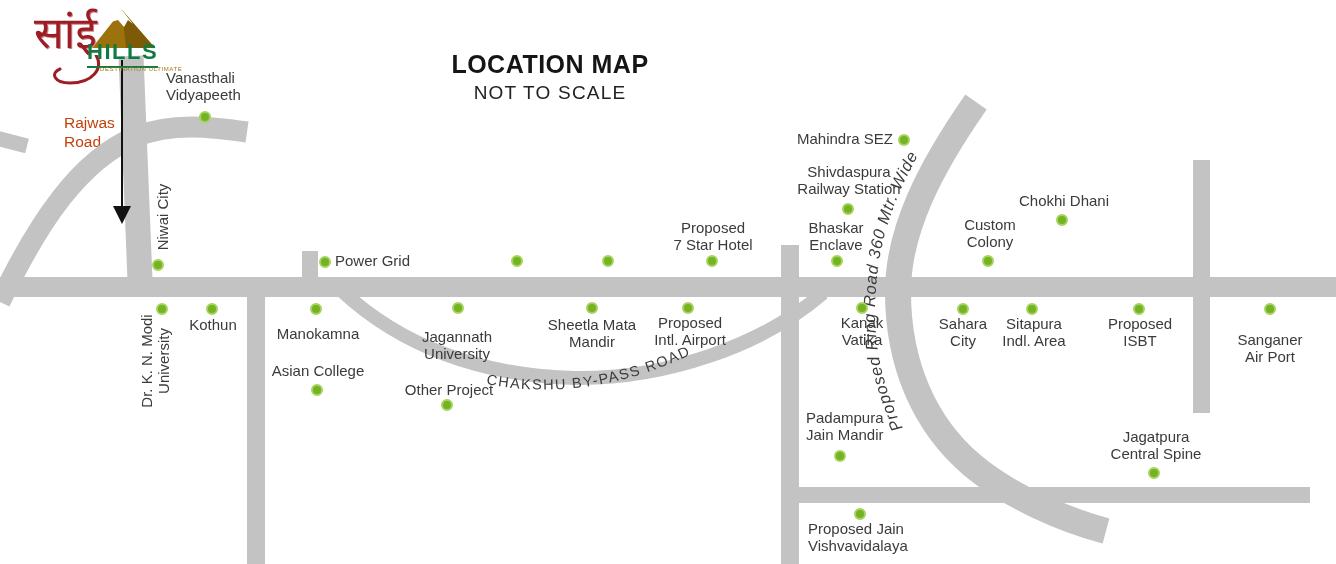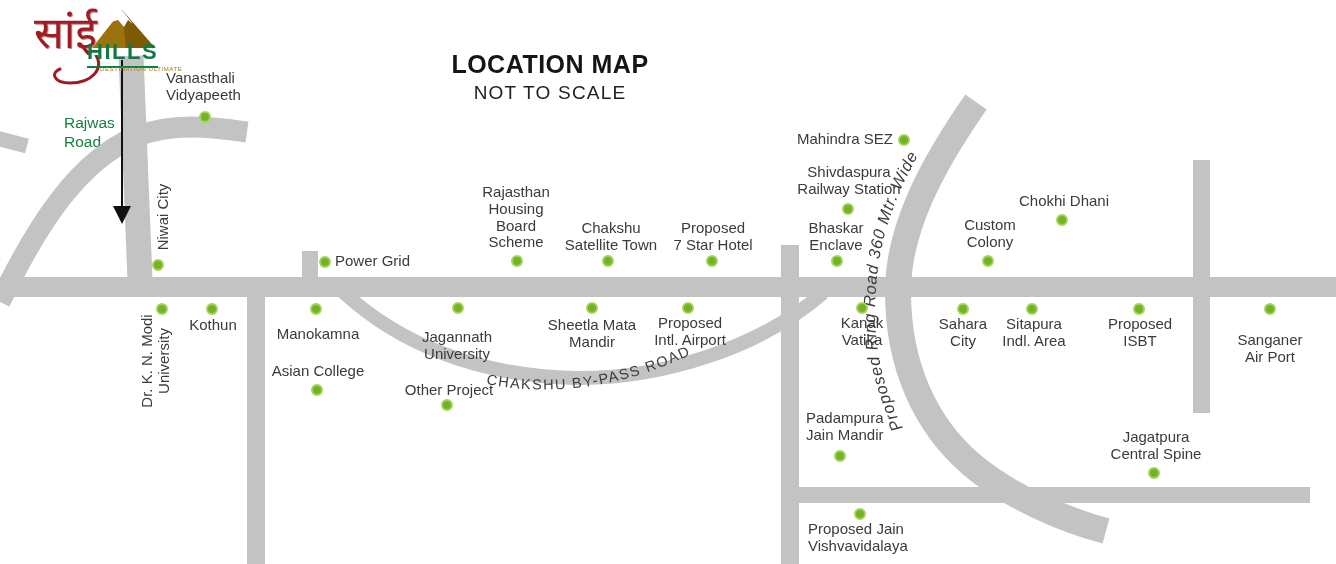--- a/index.html
+++ b/index.html
@@ -9,21 +9,21 @@
   #labels{position:absolute;left:0;top:0;width:1336px;height:564px;z-index:2;}
   .loc-label{position:absolute;font-size:15px;line-height:1.12;color:#3b3b3b;white-space:pre-line;}
   .loc-label.center{transform:translateX(-50%);text-align:center;}
   .loc-label.left{text-align:left;}
   .loc-label.rot{text-align:center;white-space:pre-line;}
   .dot{position:absolute;width:12px;height:12px;border-radius:50%;background:#74b324;
        border:2px solid #a5d35c;box-sizing:border-box;transform:translate(-50%,-50%);}
   .hw-label{position:absolute;top:277px;height:20px;line-height:20px;font-size:15.5px;
             color:#3e3e3e;transform:translateX(-50%);letter-spacing:.4px;white-space:nowrap;}
   .rajwas-label{position:absolute;left:64px;top:114px;font-size:15.5px;line-height:1.2;
-                color:#15803d;white-space:pre-line;}
+                color:#c2410c;white-space:pre-line;}
   .nh11a-label{position:absolute;left:257px;top:442px;transform:translate(-50%,-50%) rotate(-90deg);
                font-size:10.5px;color:#3f3f3f;white-space:pre;letter-spacing:.2px;}
   .title{position:absolute;left:550px;top:50px;transform:translateX(-50%);text-align:center;z-index:2;}
   .title-main{font-size:25px;font-weight:bold;color:#151515;letter-spacing:.5px;white-space:nowrap;}
   .title-sub{font-size:19px;color:#222222;letter-spacing:1.2px;margin-top:3px;white-space:nowrap;}
   .logo{position:absolute;left:30px;top:5px;width:145px;height:95px;z-index:3;}
   .logo-mountain{position:absolute;left:60px;top:3px;}
   .logo-hills{position:absolute;left:57px;top:34px;font-size:22px;font-weight:bold;color:#0e7c42;
               letter-spacing:1.5px;border-bottom:2px solid #0e7c42;padding-bottom:1px;white-space:nowrap;}
   .logo-tagline{position:absolute;left:70px;top:61px;font-size:6px;color:#a6790d;letter-spacing:.6px;white-space:nowrap;}
@@ -92,27 +92,21 @@
 
   <div id="labels">
       <div class="dot" style="left: 205px; top: 117px;"></div>
       <div class="loc-label left" style="left: 166px; top: 70px;">Vanasthali
 Vidyapeeth</div>
       <div class="dot" style="left: 158px; top: 265px;"></div>
       <div class="loc-label center rot" style="left: 163px; top: 217px; transform: translate(-50%, -50%) rotate(-90deg);">Niwai City</div>
       <div class="dot" style="left: 325px; top: 262px;"></div>
       <div class="loc-label left" style="left: 335px; top: 253px;">Power Grid</div>
       <div class="dot" style="left: 517px; top: 261px;"></div>
-      <div class="loc-label center" style="left: 516px; top: 184px;">Rajasthan
-Housing
-Board
-Scheme</div>
       <div class="dot" style="left: 608px; top: 261px;"></div>
-      <div class="loc-label center" style="left: 611px; top: 220px;">Chakshu
-Satellite Town</div>
       <div class="dot" style="left: 712px; top: 261px;"></div>
       <div class="loc-label center" style="left: 713px; top: 220px;">Proposed
 7 Star Hotel</div>
       <div class="dot" style="left: 904px; top: 140px;"></div>
       <div class="loc-label left" style="left: 797px; top: 131px;">Mahindra SEZ</div>
       <div class="dot" style="left: 848px; top: 209px;"></div>
       <div class="loc-label center" style="left: 849px; top: 164px;">Shivdaspura
 Railway Station</div>
       <div class="dot" style="left: 837px; top: 261px;"></div>
       <div class="loc-label center" style="left: 836px; top: 220px;">Bhaskar

